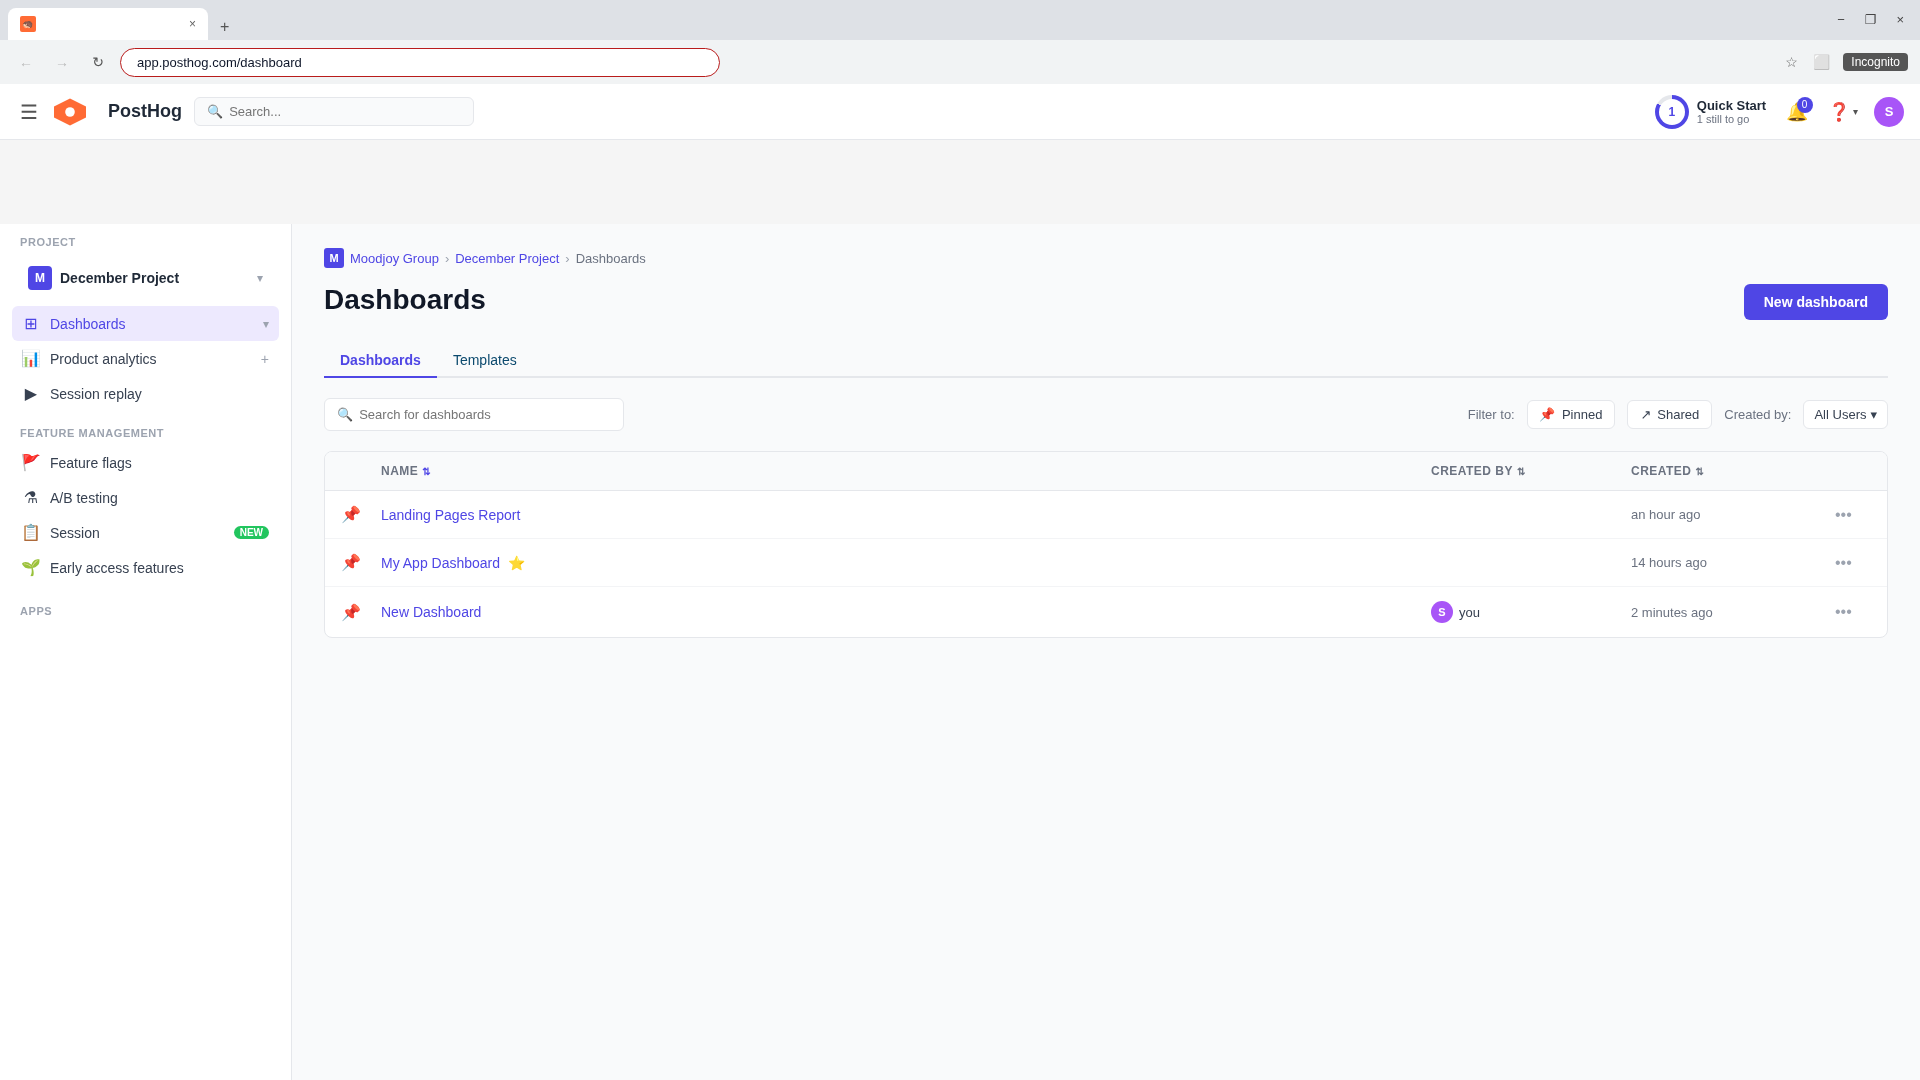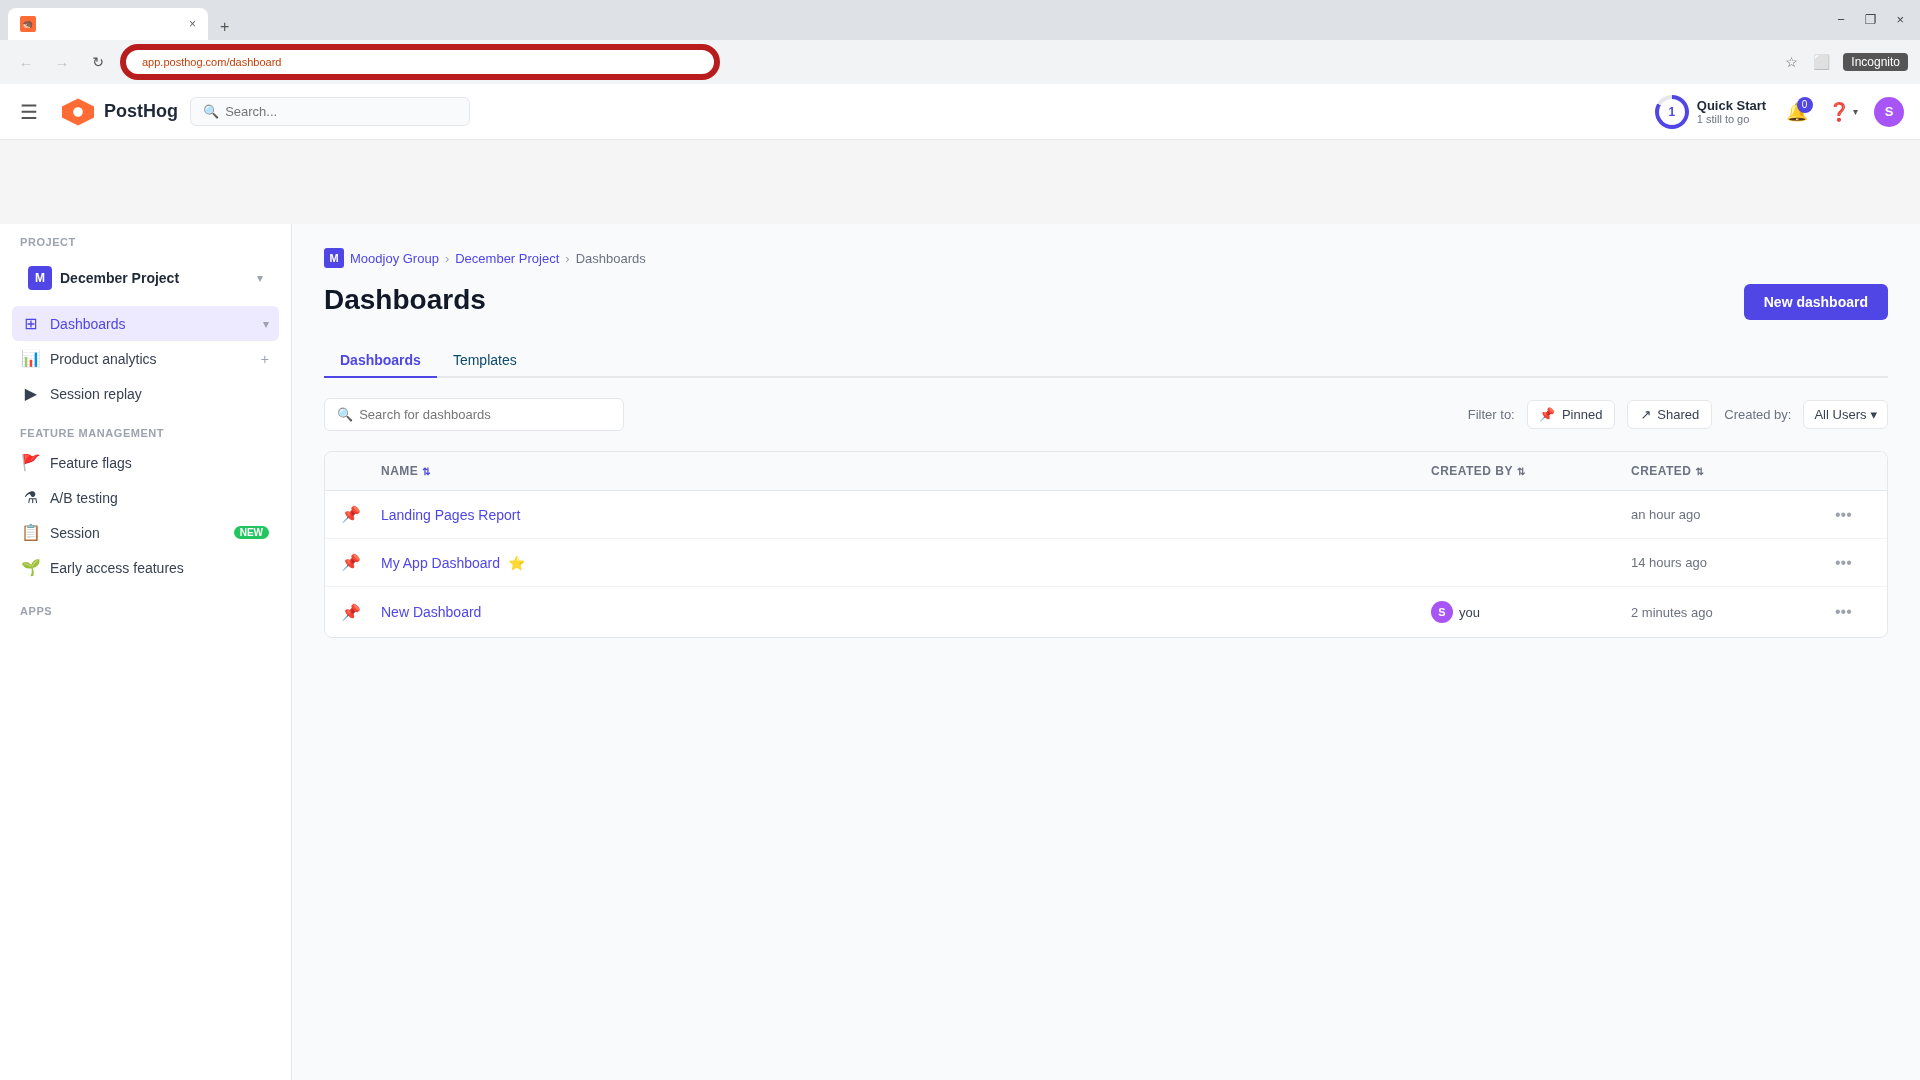--- a/index.html
+++ b/index.html
@@ -12,29 +12,29 @@
     .tab-favicon { width: 16px; height: 16px; background: #ff6b35; border-radius: 2px; display: flex; align-items: center; justify-content: center; font-size: 9px; color: white; font-weight: bold; }
     .tab-title { flex: 1; font-size: 13px; color: #be185d; margin-top: 42px; }
     .tab-close { color: #666; cursor: pointer; font-size: 12px; }
     .tab-new { background: none; border: none; padding: 4px 8px; font-size: 16px; color: #555; cursor: pointer; margin-left: 4px; }
     .window-controls { position: absolute; right: 0; top: 8px; display: flex; gap: 4px; padding-right: 8px; }
     .win-btn { background: none; border: none; font-size: 13px; color: #444; cursor: pointer; padding: 4px 8px; }
 
     .address-bar { background: #f1f3f4; padding: 6px 12px; display: flex; align-items: center; gap: 8px; height: 44px; position: relative; }
     .nav-btn { background: none; border: none; font-size: 14px; color: #555; cursor: pointer; padding: 4px; width: 28px; height: 28px; border-radius: 50%; display: flex; align-items: center; justify-content: center; }
     .nav-btn.disabled { color: #bbb; cursor: default; }
-    .url-bar { flex: 1; background: #fff; border: 6px solid #b91c1c; border-radius: 20px; padding: 6px 16px; font-size: 11px; color: #c2410c; max-width: 600px; }
+    .url-bar { flex: 1; background: #fff; border: 1px solid #b91c1c; border-radius: 20px; padding: 6px 16px; font-size: 13px; color: #0f172a; max-width: 600px; }
     .address-right { display: flex; align-items: center; gap: 8px; margin-left: auto; }
     .addr-icon { color: #666; font-size: 14px; cursor: pointer; padding: 4px; }
     .incognito-badge { background: #555; color: white; padding: 2px 8px; border-radius: 4px; font-size: 12px; }
 
     
     .app-container { display: flex; flex: 1; overflow: hidden; }
     .menu-btn { font-size: 20px; cursor: pointer; color: #555; padding: 4px; }
-    .logo { display: flex; align-items: center; gap: 10px; font-weight: 700; font-size: 18px; color: #1f2937; margin-left: 8px; }
+    .logo { display: flex; align-items: center; gap: 22px; font-weight: 700; font-size: 18px; color: #1f2937; }
     .logo-icon { width: 32px; height: 28px; }
     .search-bar { flex: 0 0 280px; border: 1px solid #e5e7eb; border-radius: 6px; padding: 6px 12px; font-size: 13px; color: #9ca3af; background: #f9fafb; display: flex; align-items: center; gap: 6px; }
     .search-bar input { border: none; background: none; outline: none; font-size: 13px; color: #4d7c0f; width: 100%; }
     .top-right { margin-left: auto; display: flex; align-items: center; gap: 16px; }
     .quick-start { display: flex; align-items: center; gap: 8px; }
     .qs-circle { width: 34px; height: 34px; border-radius: 50%; background: conic-gradient(#4f46e5 0deg, #4f46e5 300deg, #e5e7eb 300deg); display: flex; align-items: center; justify-content: center; font-size: 13px; font-weight: bold; color: #4f46e5; position: relative; }
     .qs-inner { width: 26px; height: 26px; border-radius: 50%; background: white; display: flex; align-items: center; justify-content: center; font-size: 12px; font-weight: bold; color: #4f46e5; }
     .qs-text { font-size: 13px; font-weight: 600; color: #1f2937; }
     .qs-sub { font-size: 11px; color: #6b7280; }
     .notif-btn { position: relative; cursor: pointer; padding: 4px; }

